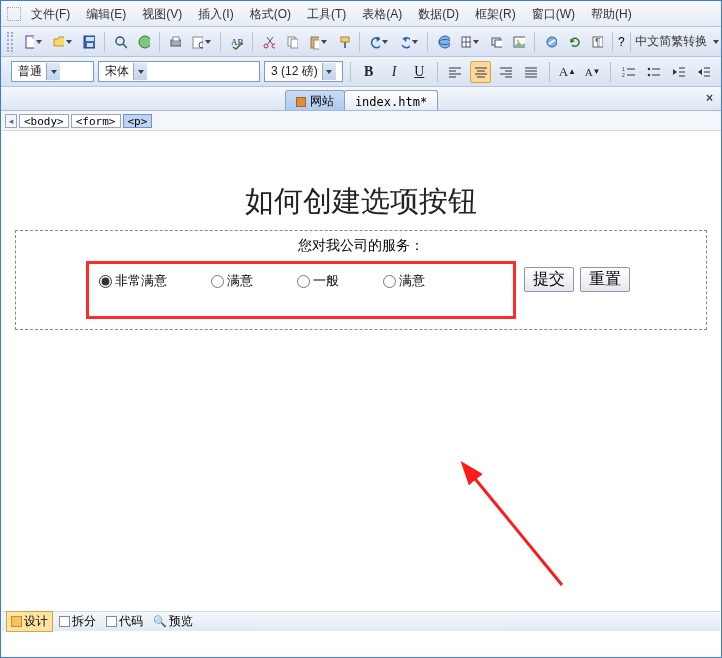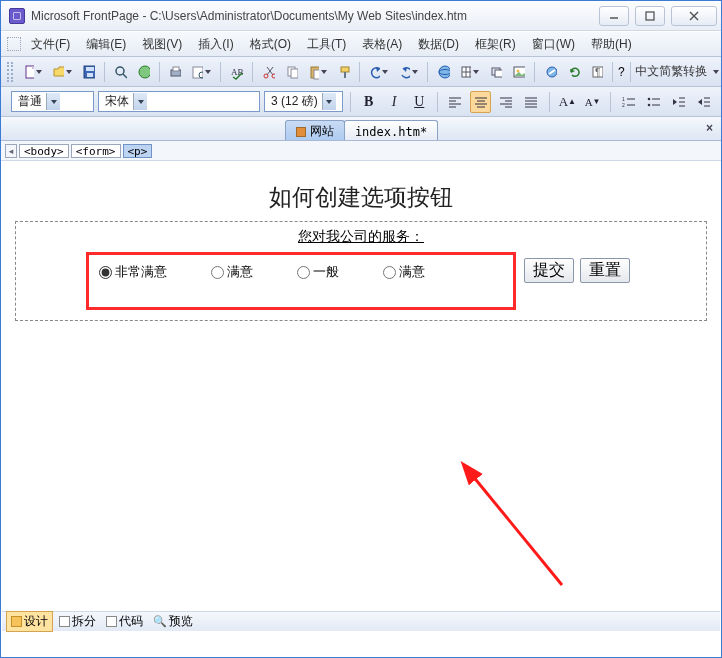--- a/index.html
+++ b/index.html
@@ -41,23 +41,23 @@
 .tab.second { font-family: "SimSun","NSimSun",monospace; }
 .tabstrip .closex { position:absolute; right:8px; top:4px; font-weight:bold; color:#445; }
 
 .crumb { height: 20px; background: #f3f6fb; border-bottom: 1px solid #cfd9e9; display: flex; align-items: center; padding: 0 4px; gap: 2px; font-size: 11px; }
 .crumb .sq { width: 12px; height: 14px; border: 1px solid #9aa6ba; display:flex; align-items:center; justify-content:center; color:#667; font-size:9px; }
 .tag { border: 1px solid #9aa6ba; padding: 0 4px; height: 14px; line-height: 14px; font-family: monospace; background:#fff; }
 .tag.sel { background: #bcd3f2; border-color:#6f93c6; }
 
 .editor { position: absolute; left: 1px; right: 1px; top: 166px; bottom: 38px; background: #fff; overflow: auto; }
 .page { margin: 6px; border: 1px solid #fff; }
-.page h2 { font-family: "SimSun","Microsoft YaHei"; font-size: 23px; font-weight: normal; text-align: center; padding: 8px 0 4px; color: #222; }
+.page h2 { font-family: "SimSun","Microsoft YaHei"; font-size: 29px; font-weight: normal; text-align: center; padding: 8px 0 4px; color: #222; }
 .formwrap { margin: 4px 6px; border: 1px dashed #888; padding: 4px 6px 10px; }
-.prompt { text-align: center; font-size: 14px; padding: 2px 0 6px; text-decoration: underline; }
+.prompt { text-align: center; font-size: 14px; padding: 2px 0 6px; }
 .row { display: flex; align-items: flex-start; gap: 8px; }
 .radios { border: 3px solid #ff2a2a; padding: 8px 10px 26px; display: flex; gap: 44px; flex: 0 0 430px; margin-left: 64px; }
 .ropt { display: flex; align-items: center; gap: 3px; font-size: 13px; white-space:nowrap; }
 .ropt input { accent-color: #333; }
 .btns { display: flex; gap: 6px; margin-top: 6px; }
 .btns button { font-size: 16px; padding: 1px 8px; background: linear-gradient(#fefefe,#e5e8ed); border: 1px solid #8a96aa; border-radius: 2px; }
 
 .arrow-svg { position:absolute; left: 360px; top: 278px; pointer-events:none; }
 
 .viewbar { position: absolute; left: 1px; right: 1px; bottom: 26px; height: 20px; background: linear-gradient(#f4f7fc,#e3eaf5); border-top: 1px solid #cfd9e9; display: flex; align-items: center; padding: 0 4px; gap: 2px; font-size: 12px; }
@@ -67,42 +67,20 @@
 .viewbar .vic.o { background:#fff; } .viewbar .vic.y { background:#f6c25b; border-color:#c98f27; }
 
 .status { position: absolute; left: 1px; right: 1px; bottom: 0; height: 18px; background: linear-gradient(#f4f7fc,#e3eaf5); border-top: 1px solid #cfd9e9; display: flex; align-items: center; justify-content: flex-end; padding: 0 8px; gap: 14px; font-size: 11px; color: #445; }
 .status .cell { border-left: 1px solid #cfd9e9; padding-left: 10px; }
 </style>
 </head>
 <body>
 
 <div class="window">
 
-  <div class="titlebar">
-    <div class="app-icon"></div>
-    <div class="title">Microsoft FrontPage - C:\Users\Administrator\Documents\My Web Sites\index.htm</div>
-    <div class="winbtns">
-      <div class="winbtn">
-          <svg width="10" height="10">
-            <line x1="1" y1="7" x2="9" y2="7" stroke="#555" stroke-width="1.5"></line>
-          </svg>
-        </div>
-      <div class="winbtn">
-          <svg width="10" height="10">
-            <rect x="1" y="1" width="8" height="8" fill="none" stroke="#555" stroke-width="1.3"></rect>
-          </svg>
-        </div>
-      <div class="winbtn close">
-          <svg width="12" height="10">
-            <line x1="2" y1="1" x2="10" y2="9" stroke="#555" stroke-width="1.5"></line>
-            <line x1="10" y1="1" x2="2" y2="9" stroke="#555" stroke-width="1.5"></line>
-          </svg>
-        </div>
-    </div>
-  </div>
 
   <div class="menubar">
     <div class="corner"></div>
     <div class="mi">文件(F)</div>
     <div class="mi">编辑(E)</div>
     <div class="mi">视图(V)</div>
     <div class="mi">插入(I)</div>
     <div class="mi">格式(O)</div>
     <div class="mi">工具(T)</div>
     <div class="mi">表格(A)</div>

